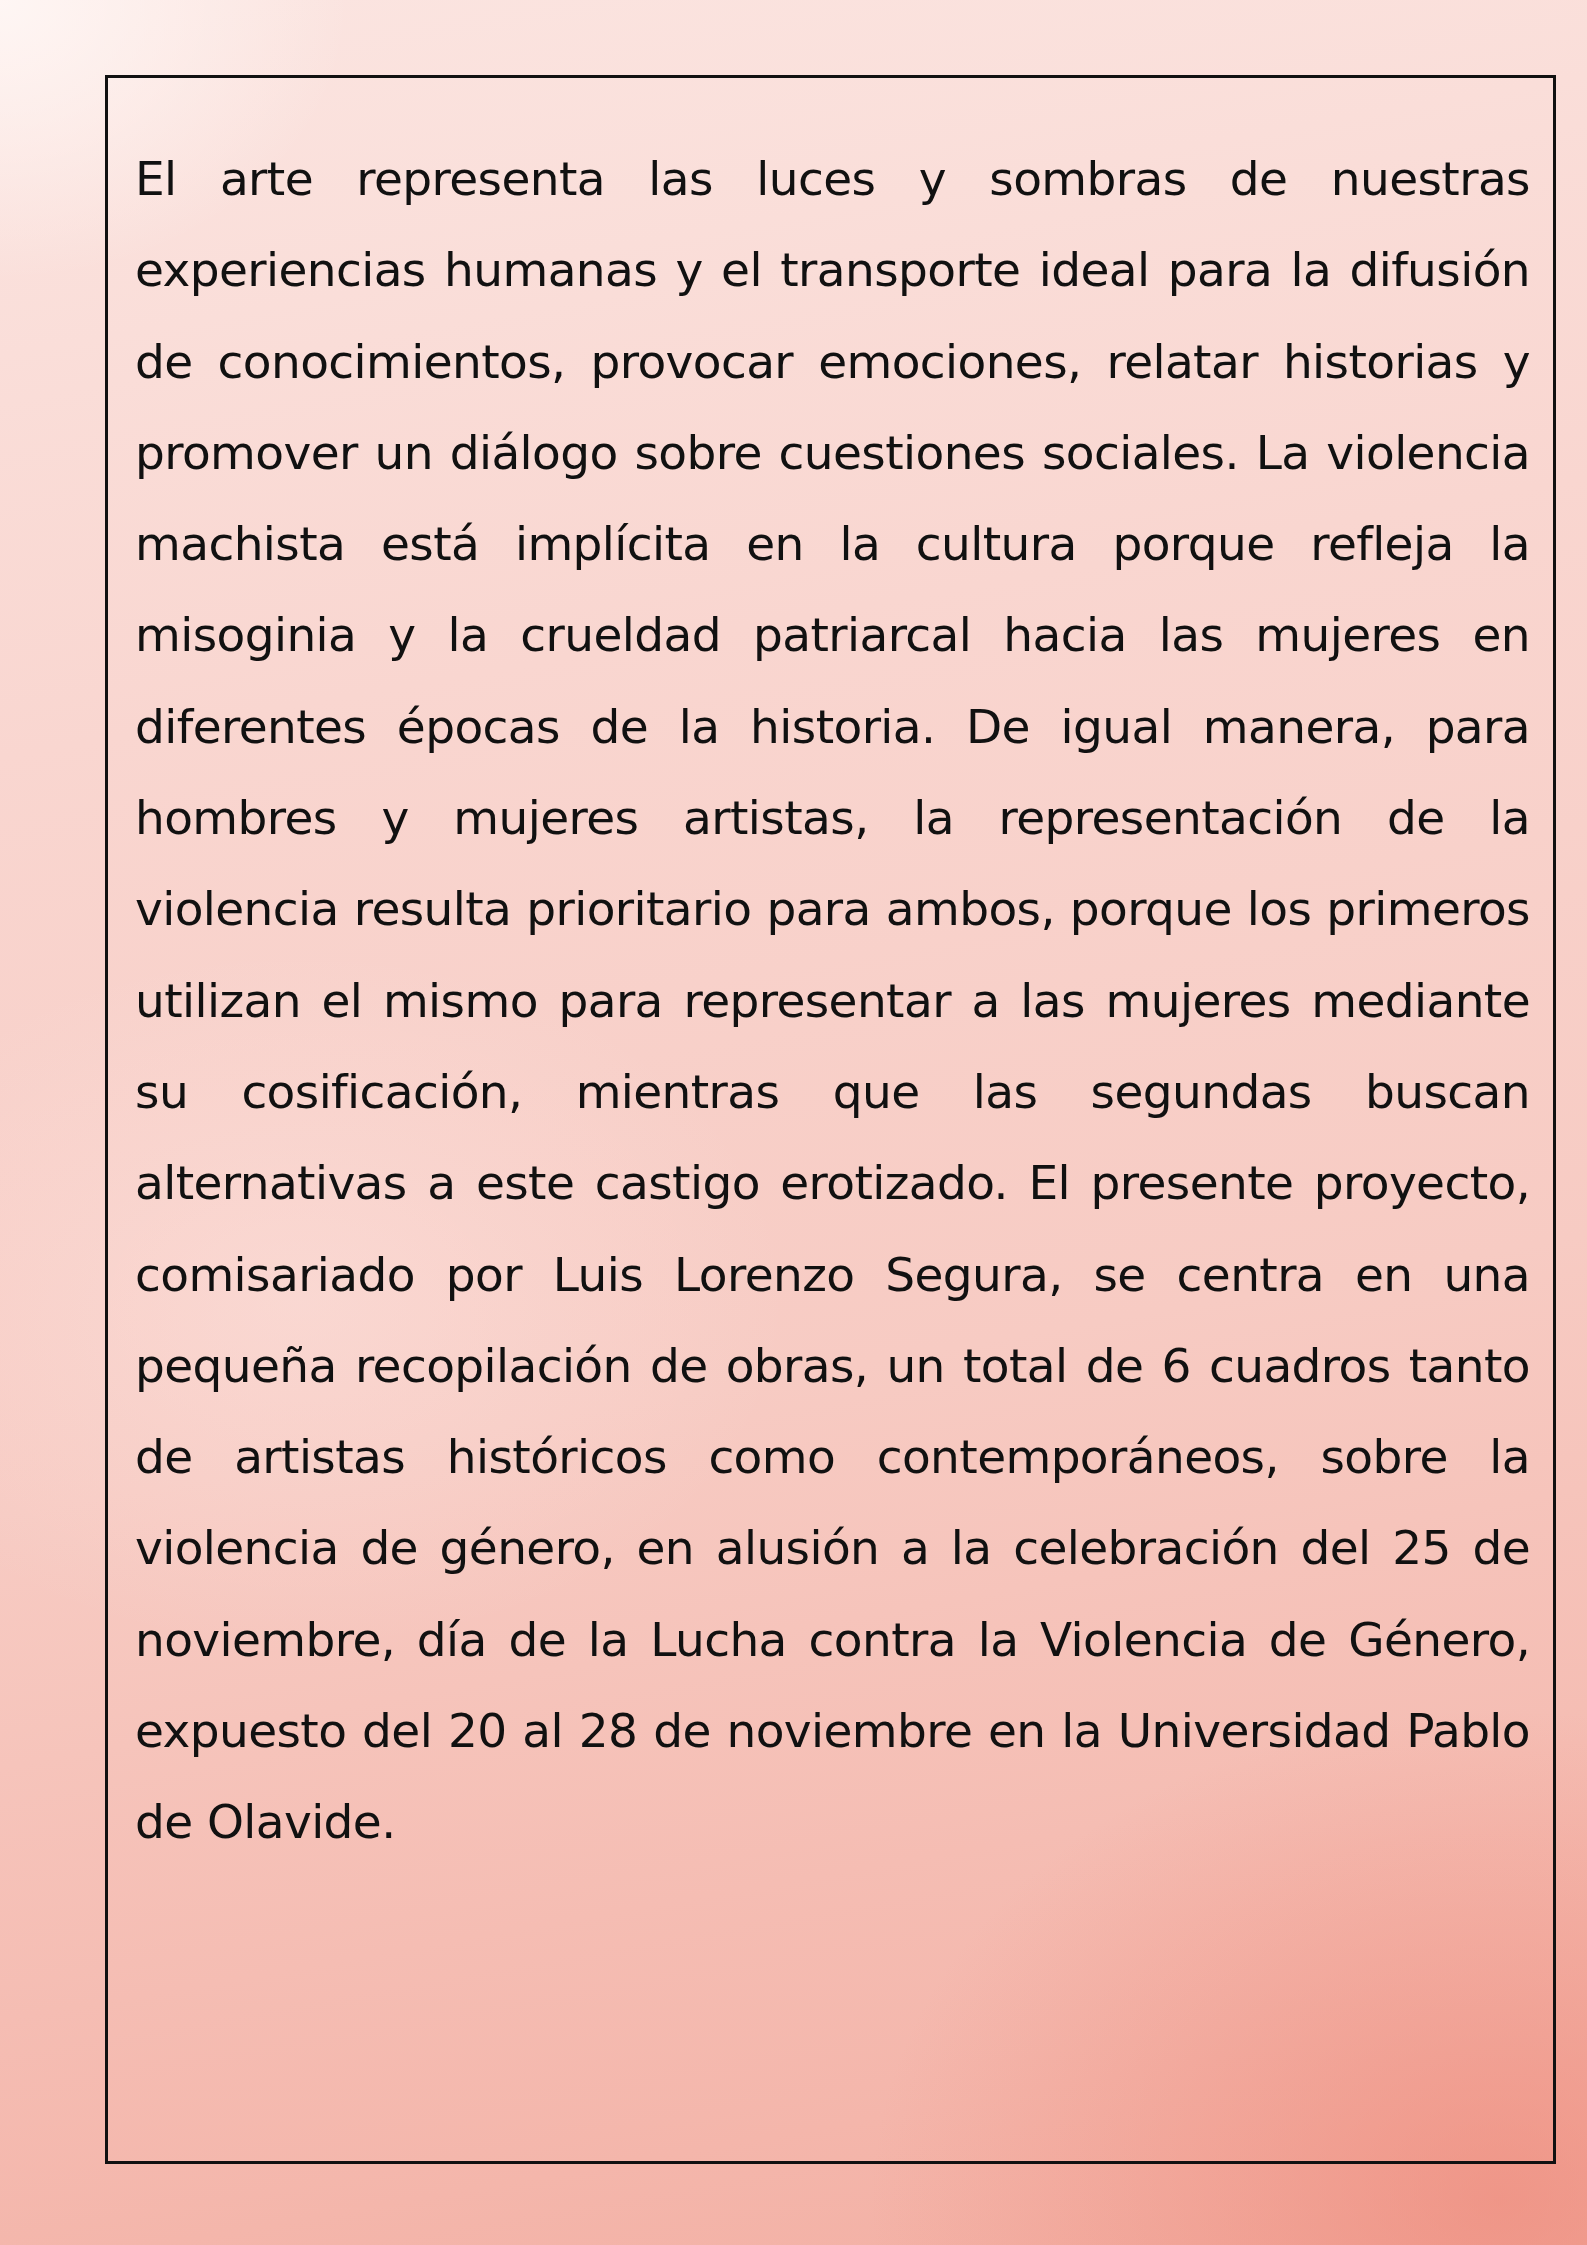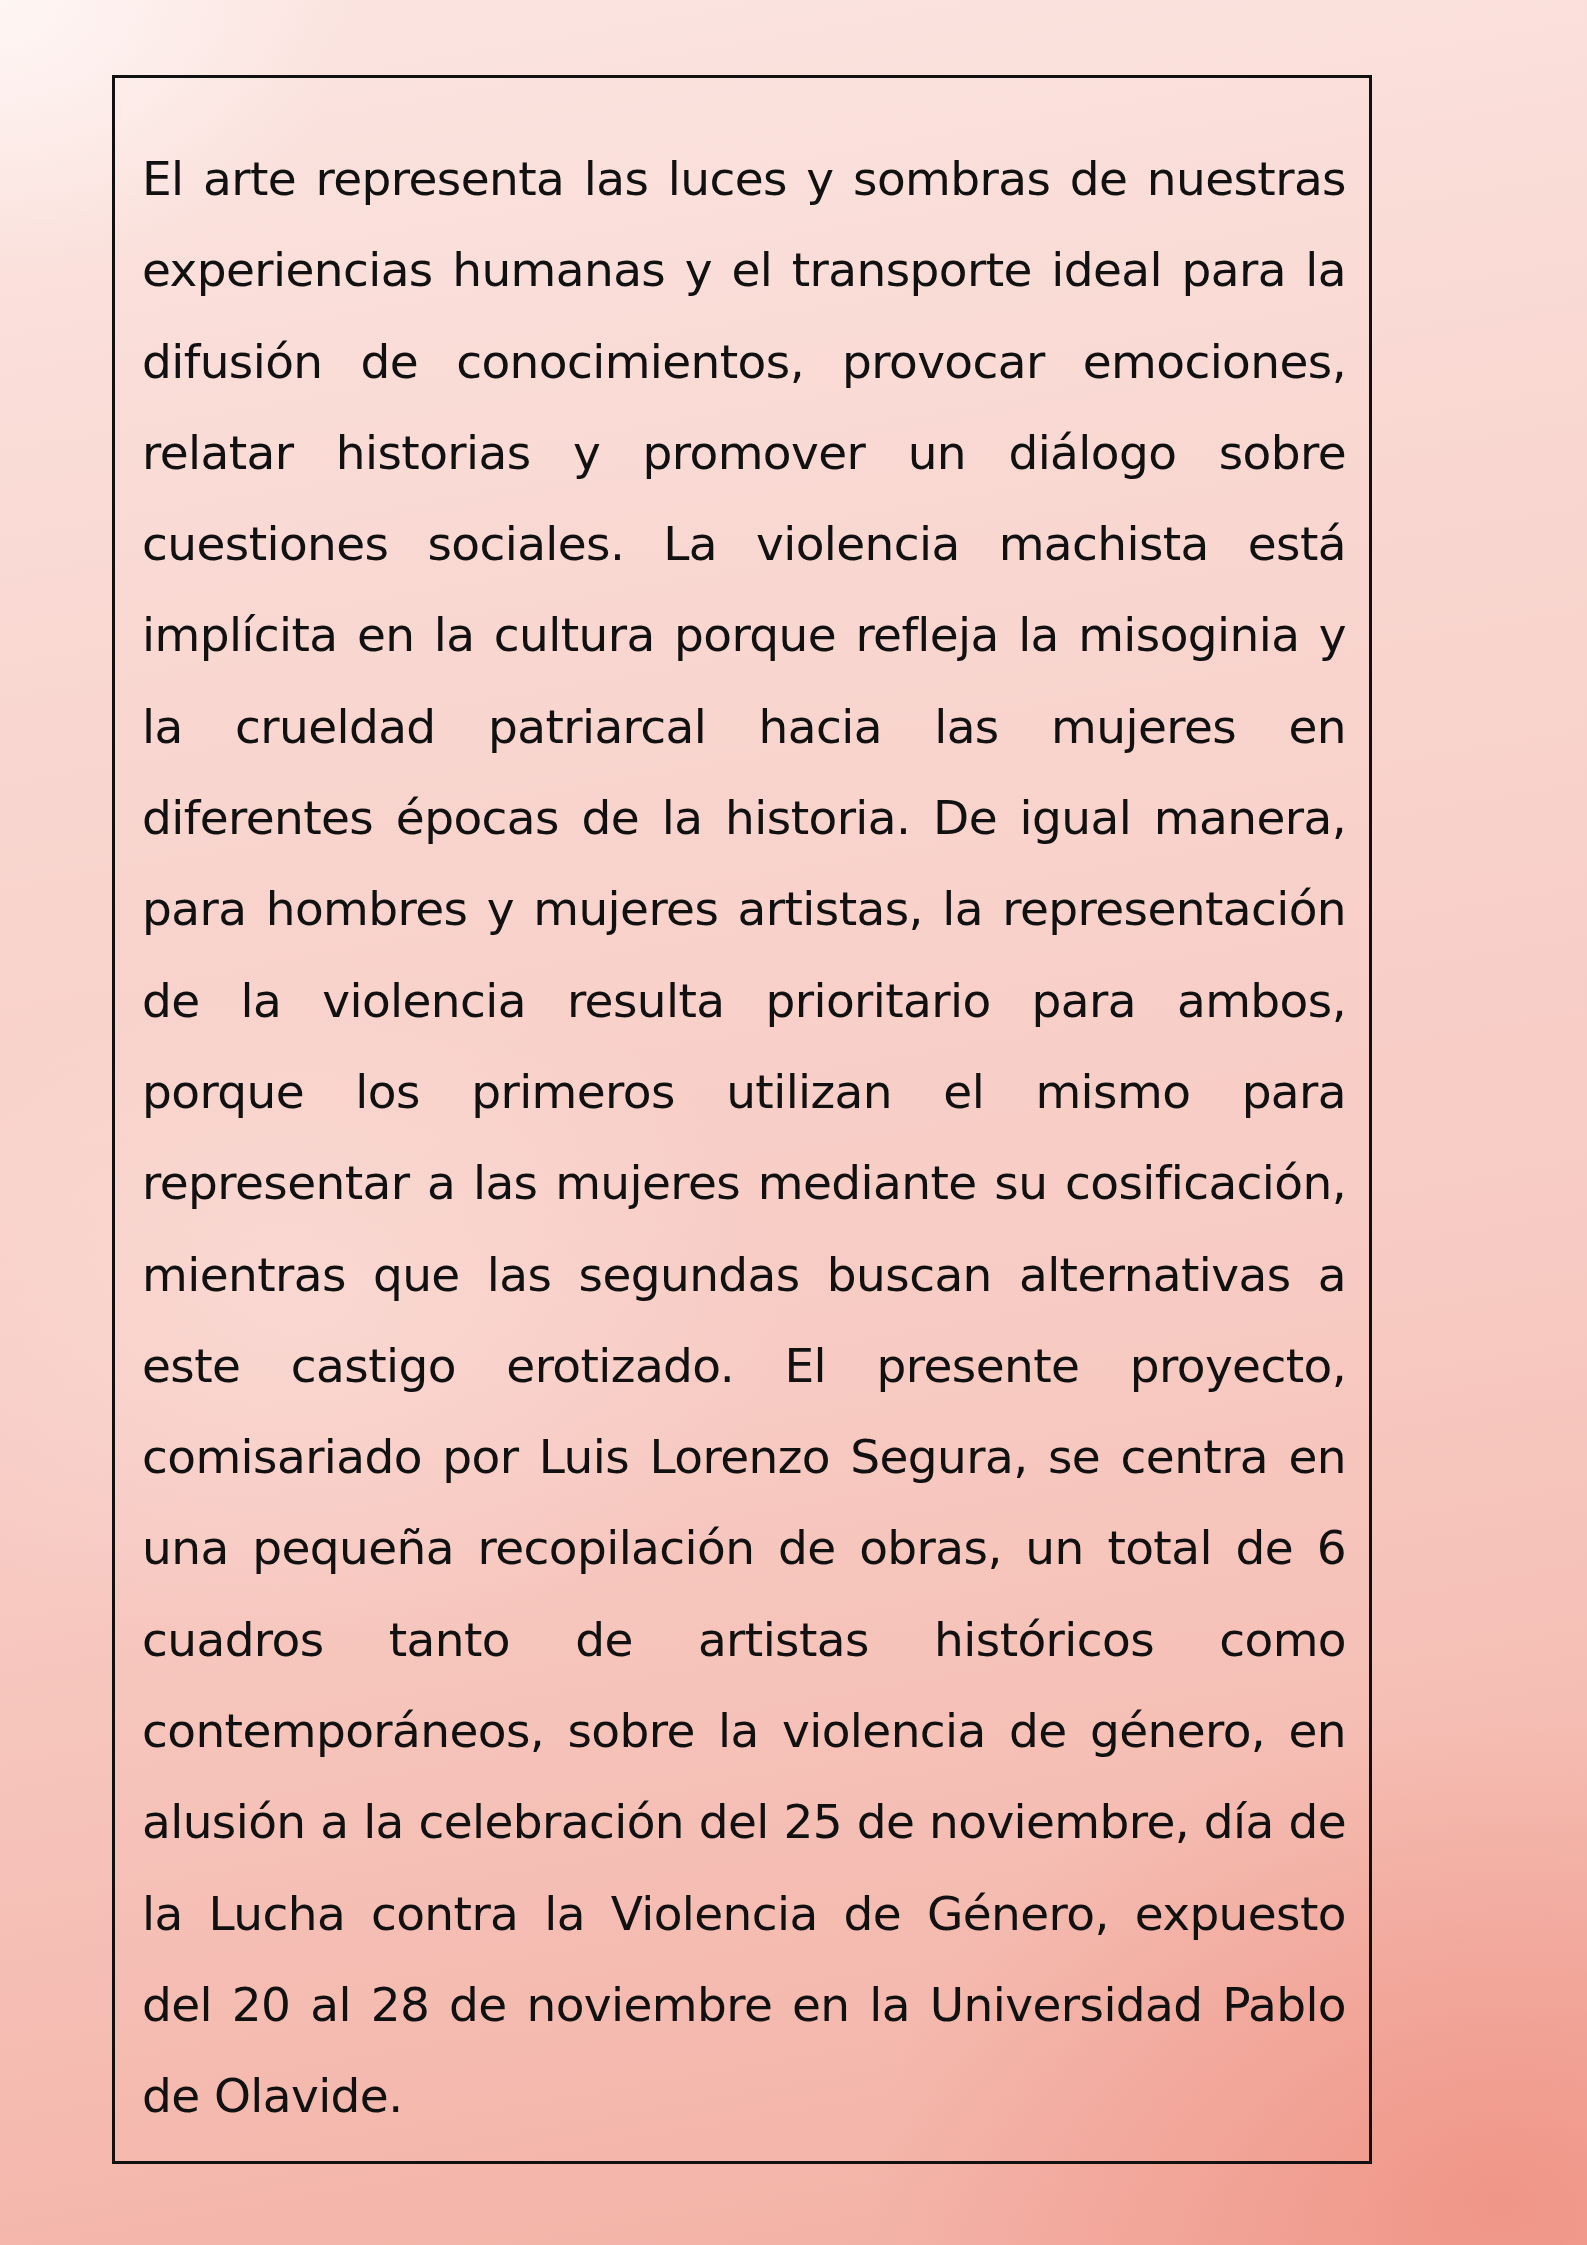--- a/index.html
+++ b/index.html
@@ -17,23 +17,23 @@
         radial-gradient(ellipse 500px 400px at 0px 0px, rgba(255,248,246,0.9), rgba(255,248,246,0) 70%),
         linear-gradient(170deg, #fbe5e1 0%, #f9d6d0 30%, #f7cbc3 60%, #f3afa3 100%);
     }
     .page {
       position: absolute;
       left: 0; top: 0;
       width: 1587px; height: 2245px;
     }
     .frame {
       position: absolute;
-      left: 112px;
+      left: 105px;
       top: 75px;
-      width: 1260px;
+      width: 1451px;
       height: 2089px;
       border: 3px solid #111;
       box-sizing: border-box;
     }
     .body-text {
       position: absolute;
       left: 27px;
       right: 23px;
       top: 55px;
       margin: 0;

